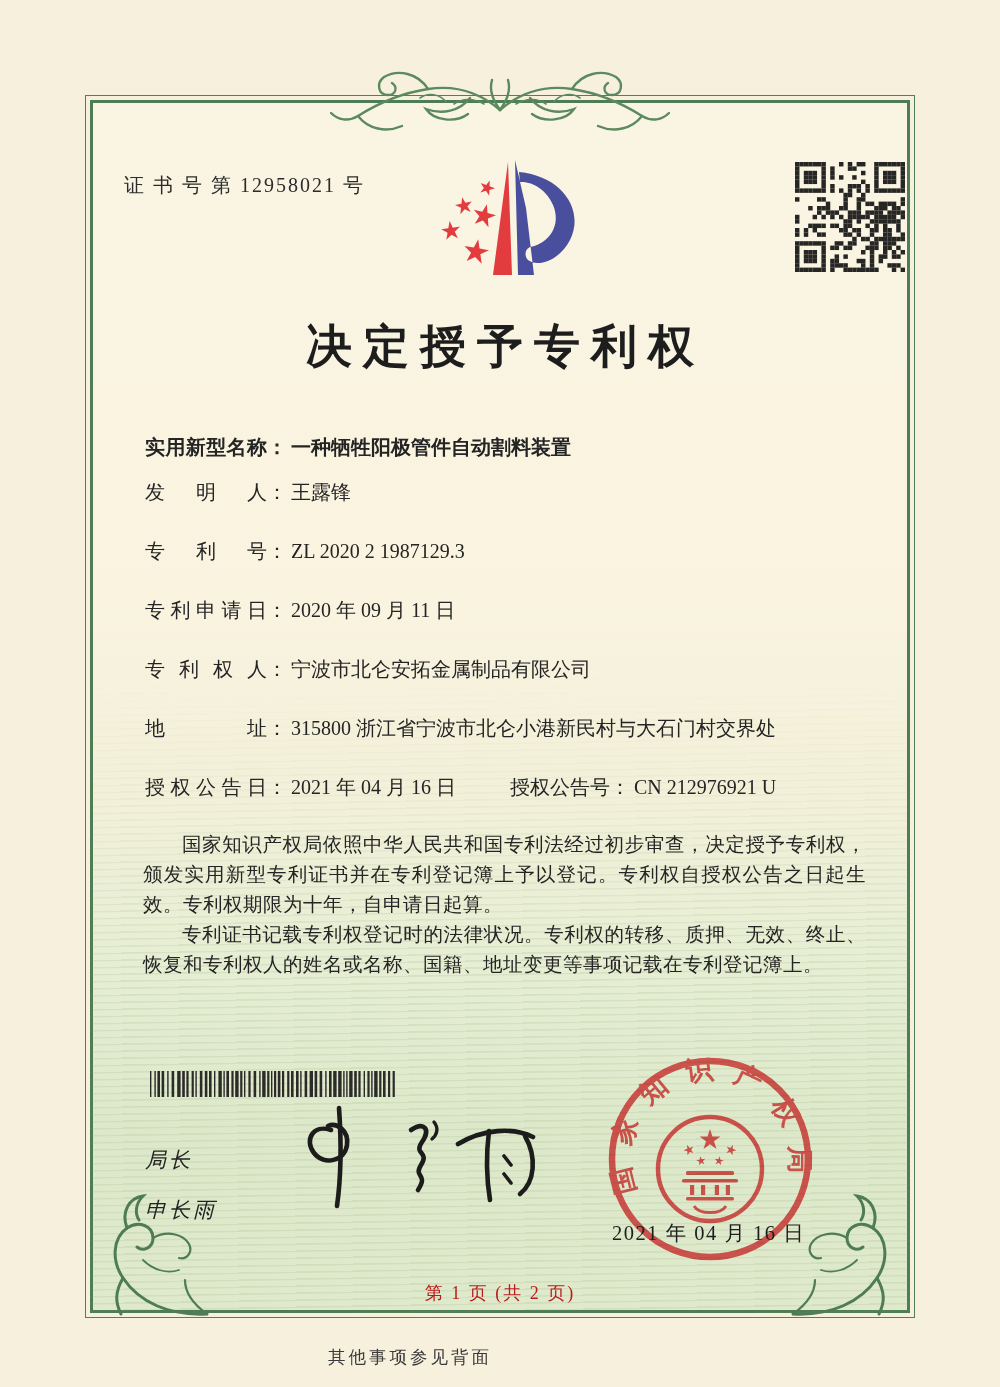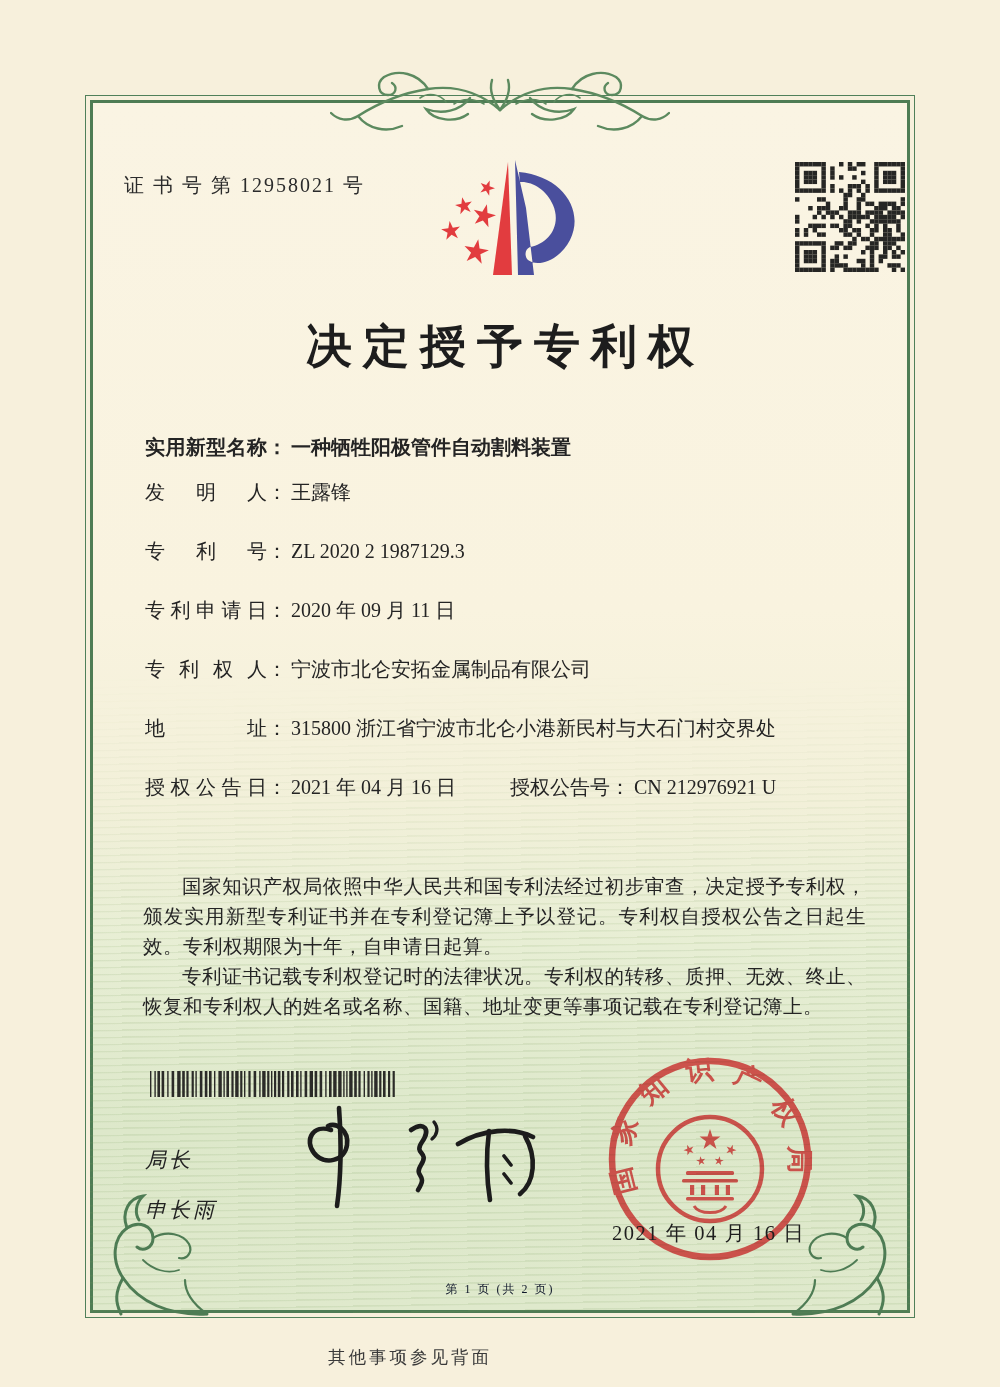--- a/index.html
+++ b/index.html
@@ -58,37 +58,37 @@
   .frow.first{margin-bottom:19px;font-weight:bold;}
   .flabel{display:inline-block;width:122px;text-align:justify;text-align-last:justify;vertical-align:bottom;}
   .fcolon{display:inline-block;margin-right:4px;}
   .grant-row{position:relative;}
   .grant-right{position:absolute;left:365px;top:0;white-space:nowrap;}
 
   
   .paras{
     position:absolute;left:143px;top:830px;width:723px;
     font-size:19.5px;line-height:30px;letter-spacing:0.5px;
-    text-align:justify;color:#242424;margin-top:42px;
+    text-align:justify;color:#242424;
   }
   .paras p{margin:0;text-indent:2em;}
 
   
   .barcode{position:absolute;left:150px;top:1071px;}
   .signer{position:absolute;left:145px;top:1146px;font-size:21px;color:#222;}
   .signer div{margin-bottom:22px;letter-spacing:3px;font-style:italic;}
   .sig{position:absolute;left:283px;top:1100px;}
   .seal{position:absolute;left:604px;top:1053px;mix-blend-mode:multiply;opacity:0.92;}
   .seal-date{
     position:absolute;left:612px;top:1219px;z-index:3;
     font-size:20.5px;letter-spacing:1.5px;color:#1e1e1e;white-space:nowrap;
   }
   .pagination{
     position:absolute;left:0;top:1281px;width:1000px;text-align:center;
-    font-size:12px;letter-spacing:2px;color:#0f172a;
+    font-size:18px;letter-spacing:2px;color:#b91c1c;
   }
   .back-note{
     position:absolute;left:0;top:1345px;width:820px;text-align:center;
     font-size:17.5px;letter-spacing:3px;color:#3a3a3a;
   }
 </style>
 </head>
 <body>
 
 <svg width="0" height="0" style="position:absolute" aria-hidden="true">

